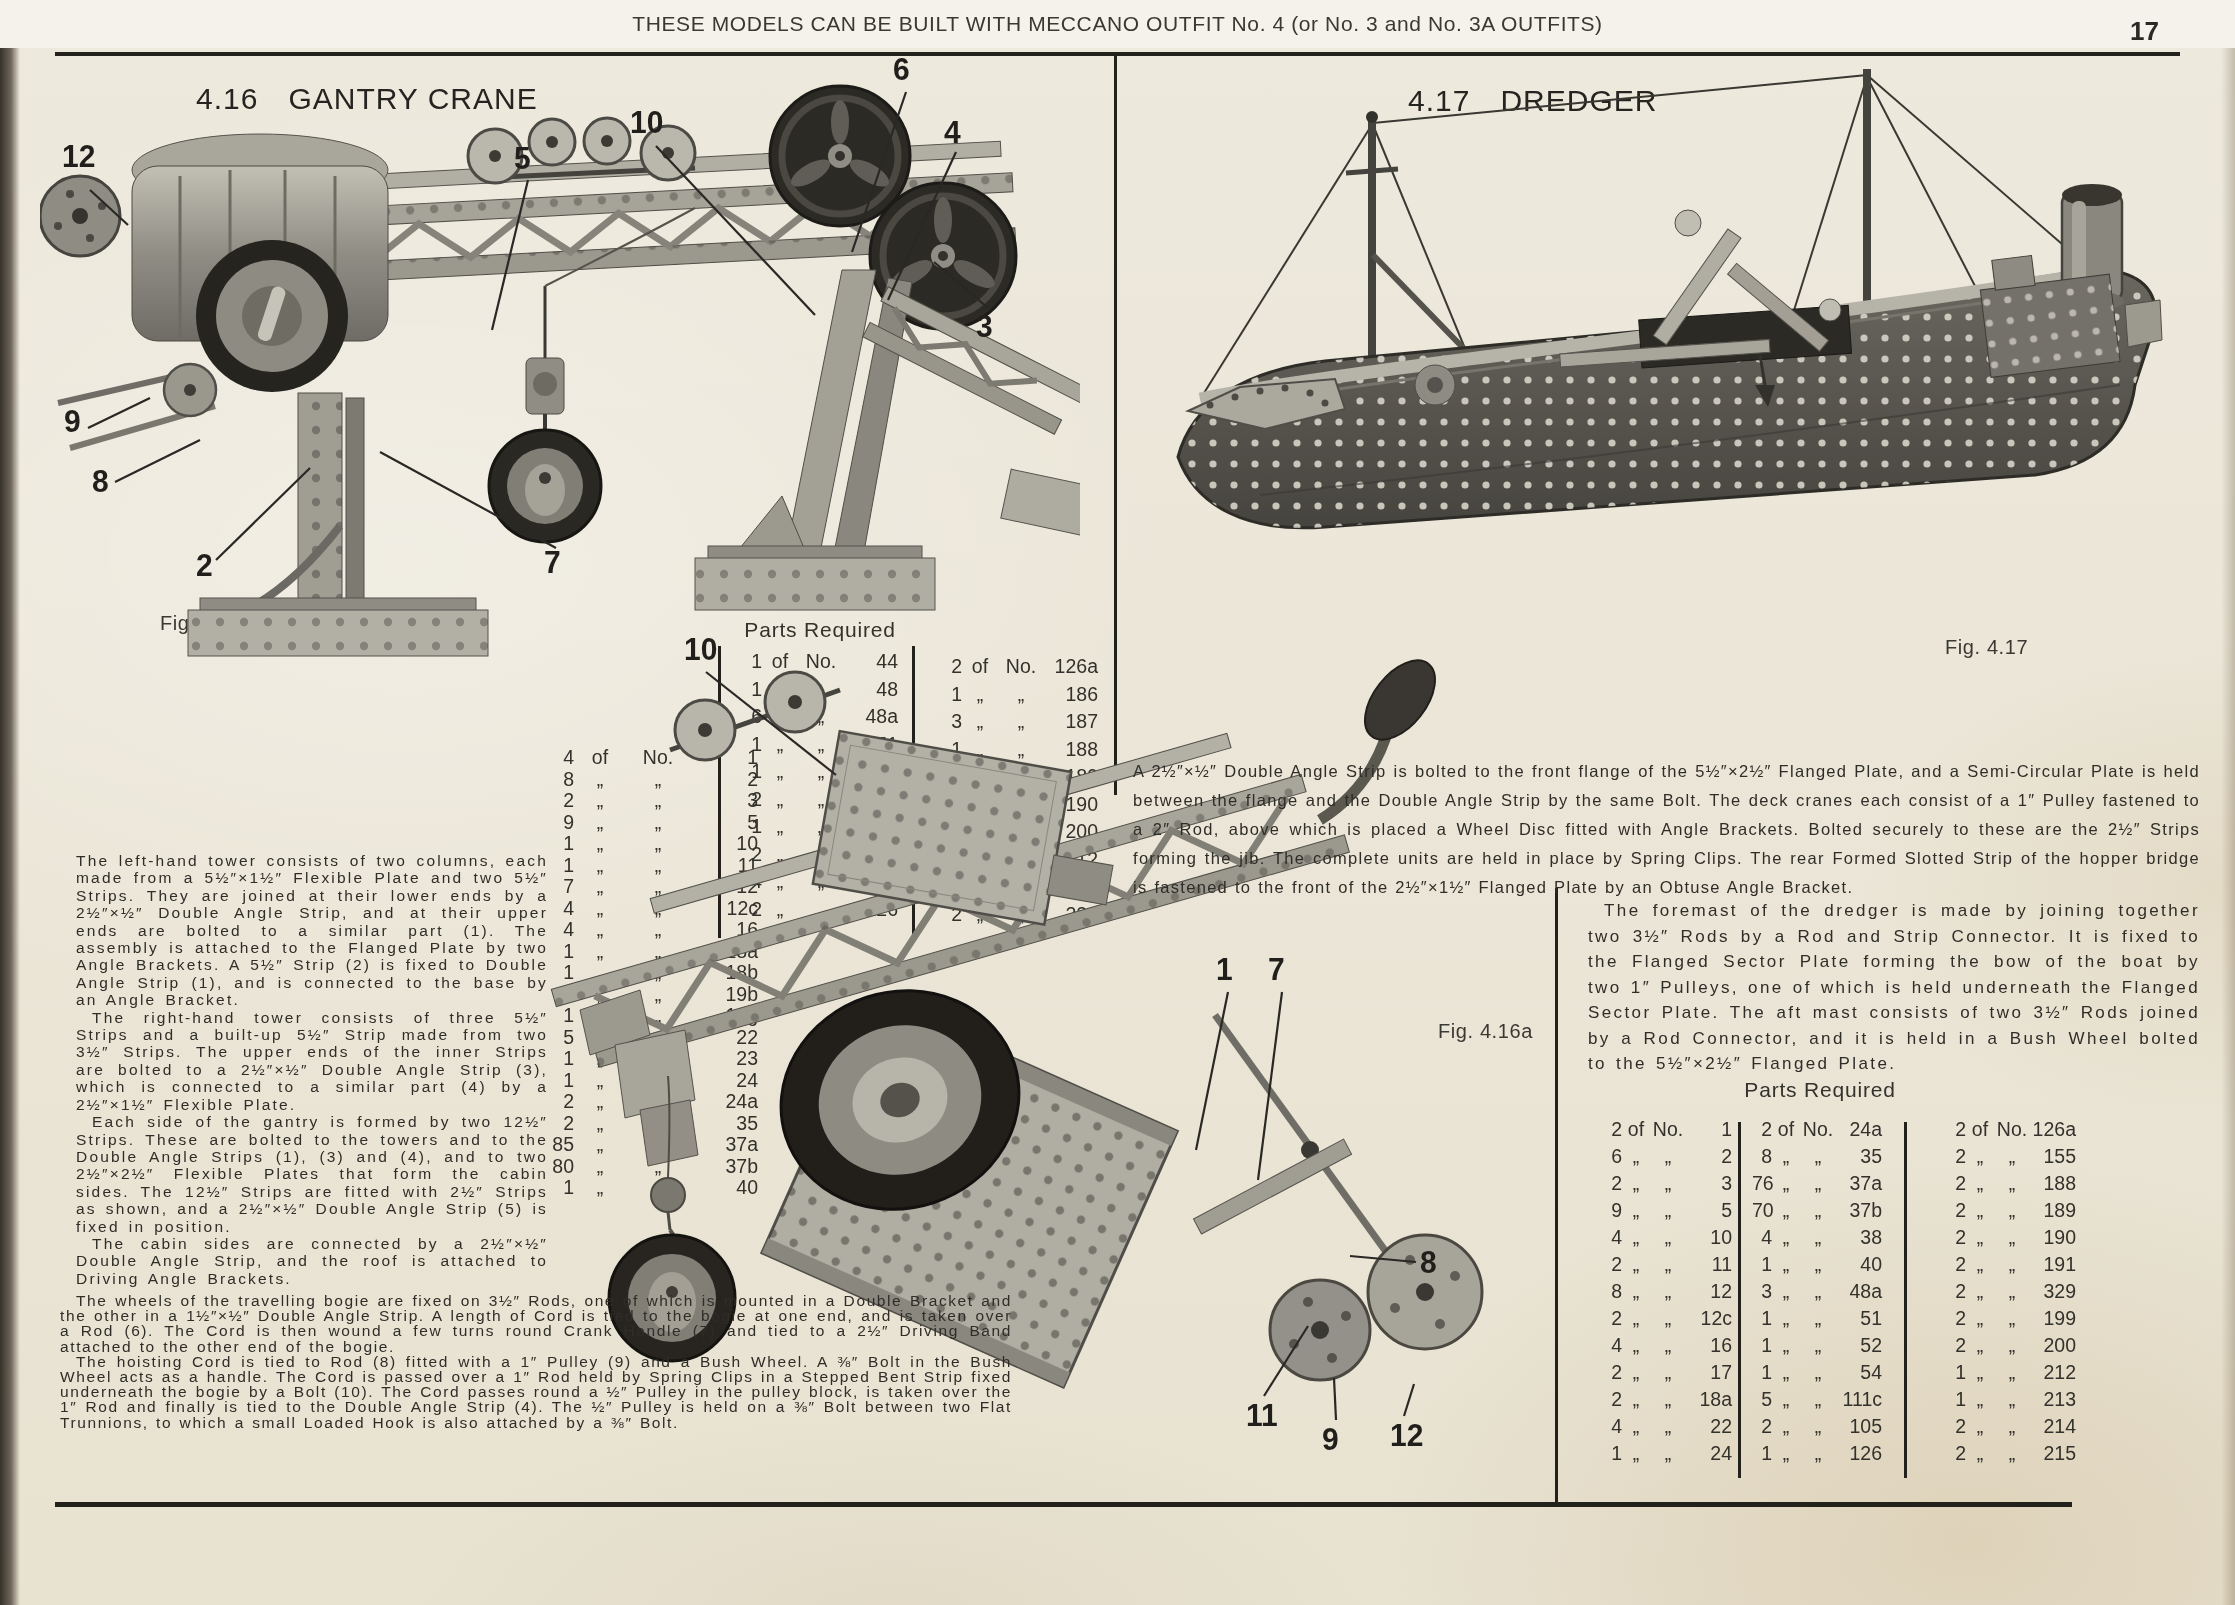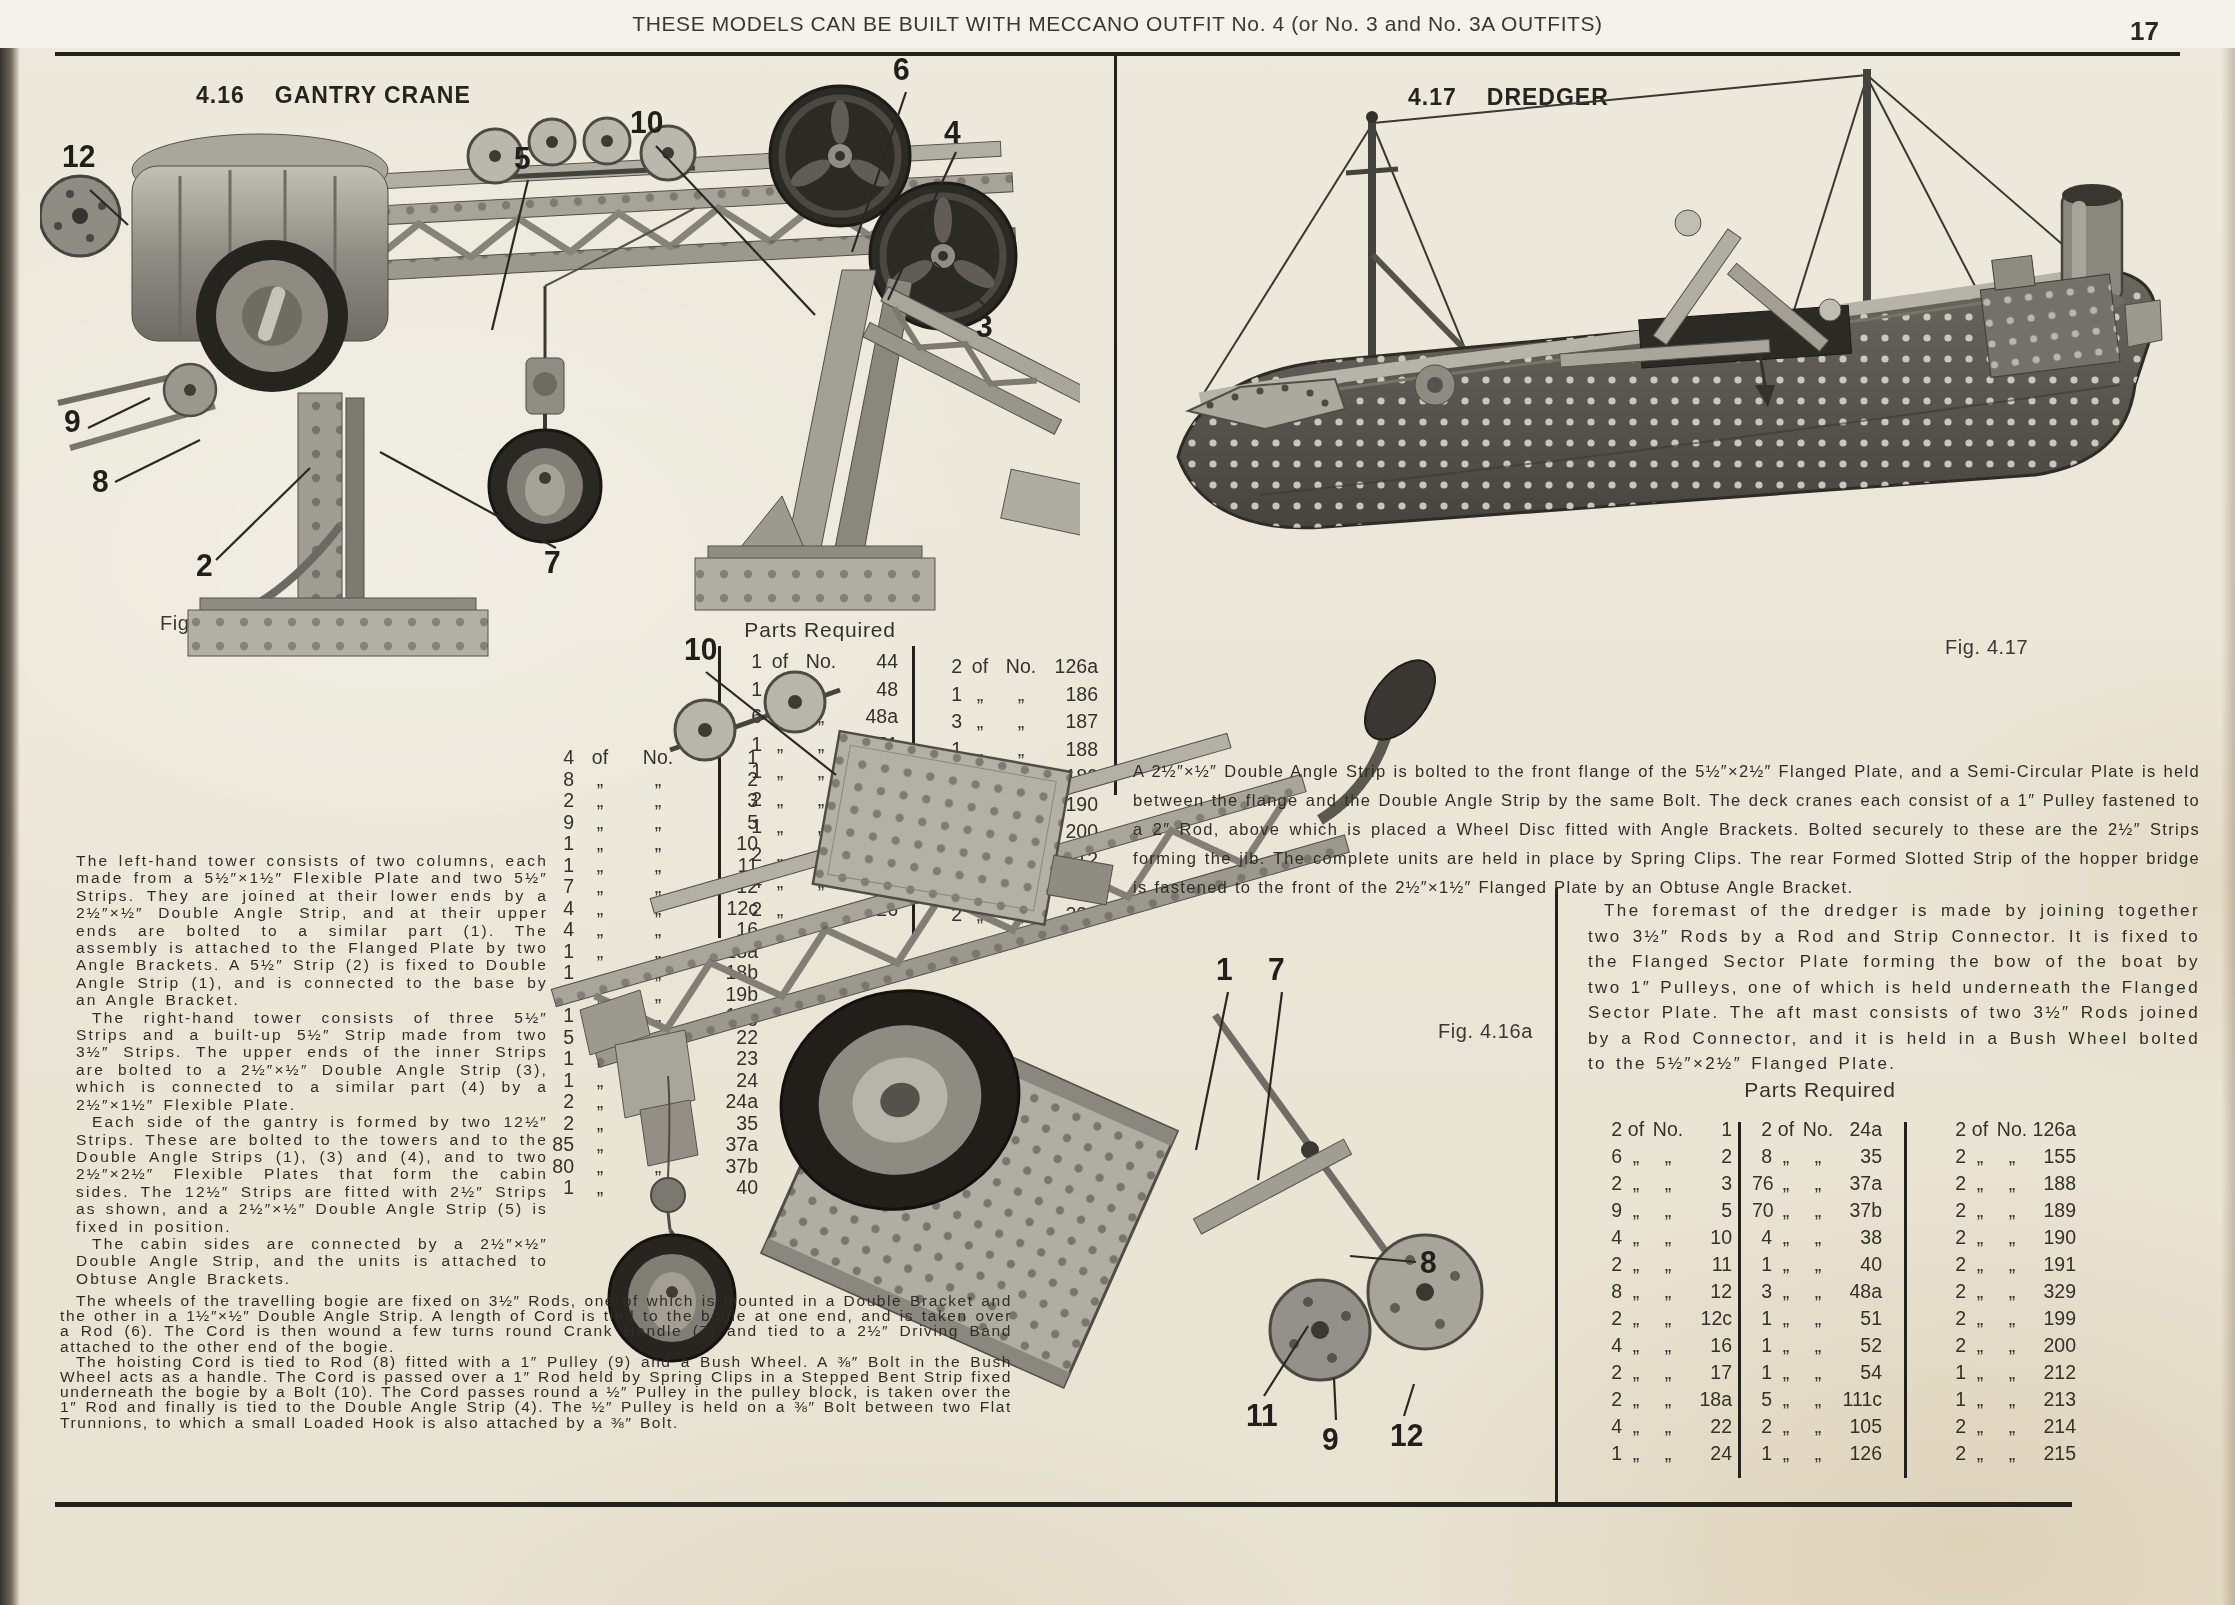--- a/index.html
+++ b/index.html
@@ -15,21 +15,21 @@
   }
   .edge-left{position:absolute;left:0;top:0;width:20px;height:100%;
     background:linear-gradient(90deg,#35302a 0%, #6f675a 55%, rgba(110,100,85,0) 100%);}
   .edge-right{position:absolute;right:0;top:0;width:14px;height:100%;
     background:linear-gradient(270deg, rgba(120,105,80,.35), rgba(120,105,80,0));}
   .header-band{position:absolute;left:0;top:0;width:100%;height:48px;background:#f4f2ea;}
   .header-title{position:absolute;left:50px;top:12px;width:2135px;text-align:center;
     font-size:21px;letter-spacing:.6px;color:#3a3831;}
   .page-number{position:absolute;left:2130px;top:16px;font-size:26px;font-weight:bold;color:#2b2925;}
   .rule{position:absolute;background:#23211c;}
-  .sec-title{position:absolute;font-size:23px;font-weight:bold;letter-spacing:1px;color:#262420;white-space:nowrap;}
+  .sec-title{position:absolute;font-size:30px;font-weight:normal;letter-spacing:1px;color:#262420;white-space:nowrap;}
   .sec-title .tnum{margin-right:30px;}
   .fig-label{position:absolute;font-size:20px;letter-spacing:.6px;color:#3a3832;white-space:nowrap;}
   .parts-heading{position:absolute;font-size:21px;letter-spacing:.8px;color:#34322c;text-align:center;}
   .parts-col{position:absolute;font-size:19.5px;color:#33312b;}
   .prow{display:flex;align-items:baseline;}
   .prow span{display:inline-block;}
   .q{text-align:right;} .n{text-align:right;} .d,.d2{text-align:center;}
   .colA .prow{height:21.5px}
   .colA .q{width:34px}.colA .d{width:52px}.colA .d2{width:64px}.colA .n{width:68px}
   .colB .prow,.colC .prow{height:27.5px}
@@ -453,21 +453,21 @@
         <span class="d">„</span>
         <span class="d2">„</span>
         <span class="n">221</span>
       </div>
     </div>
 
   <div class="text-block tb-narrow z3">
       <p>The left-hand tower consists of two columns, each made from a 5½″×1½″ Flexible Plate and two 5½″ Strips. They are joined at their lower ends by a 2½″×½″ Double Angle Strip, and at their upper ends are bolted to a similar part (1). The assembly is attached to the Flanged Plate by two Angle Brackets. A 5½″ Strip (2) is fixed to Double Angle Strip (1), and is connected to the base by an Angle Bracket.</p>
       <p>The right-hand tower consists of three 5½″ Strips and a built-up 5½″ Strip made from two 3½″ Strips. The upper ends of the inner Strips are bolted to a 2½″×½″ Double Angle Strip (3), which is connected to a similar part (4) by a 2½″×1½″ Flexible Plate.</p>
       <p>Each side of the gantry is formed by two 12½″ Strips. These are bolted to the towers and to the Double Angle Strips (1), (3) and (4), and to two 2½″×2½″ Flexible Plates that form the cabin sides. The 12½″ Strips are fitted with 2½″ Strips as shown, and a 2½″×½″ Double Angle Strip (5) is fixed in position.</p>
-      <p>The cabin sides are connected by a 2½″×½″ Double Angle Strip, and the units is attached to Obtuse Angle Brackets.</p>
+      <p>The cabin sides are connected by a 2½″×½″ Double Angle Strip, and the roof is attached to Driving Angle Brackets.</p>
     </div>
   <div class="text-block tb-wide z3" data-indent="all">
       <p>The wheels of the travelling bogie are fixed on 3½″ Rods, one of which is mounted in a Double Bracket and the other in a 1½″×½″ Double Angle Strip. A length of Cord is tied to the bogie at one end, and is taken over a Rod (6). The Cord is then wound a few turns round Crank Handle (7) and tied to a 2½″ Driving Band attached to the other end of the bogie.</p>
       <p>The hoisting Cord is tied to Rod (8) fitted with a 1″ Pulley (9) and a Bush Wheel. A ⅜″ Bolt in the Bush Wheel acts as a handle. The Cord is passed over a 1″ Rod held by Spring Clips in a Stepped Bent Strip fixed underneath the bogie by a Bolt (10). The Cord passes round a ½″ Pulley in the pulley block, is taken over the 1″ Rod and finally is tied to the Double Angle Strip (4). The ½″ Pulley is held on a ⅜″ Bolt between two Flat Trunnions, to which a small Loaded Hook is also attached by a ⅜″ Bolt.</p>
     </div>
 
   <svg class="fig" style="left:520px;top:630px;" width="1030" height="860" viewBox="0 0 1030 860">
     <defs>
       <pattern id="b1h" width="23" height="23" patternUnits="userSpaceOnUse">
           <circle cx="11" cy="11" r="4.2" fill="#44423c" opacity="0.8"></circle>

